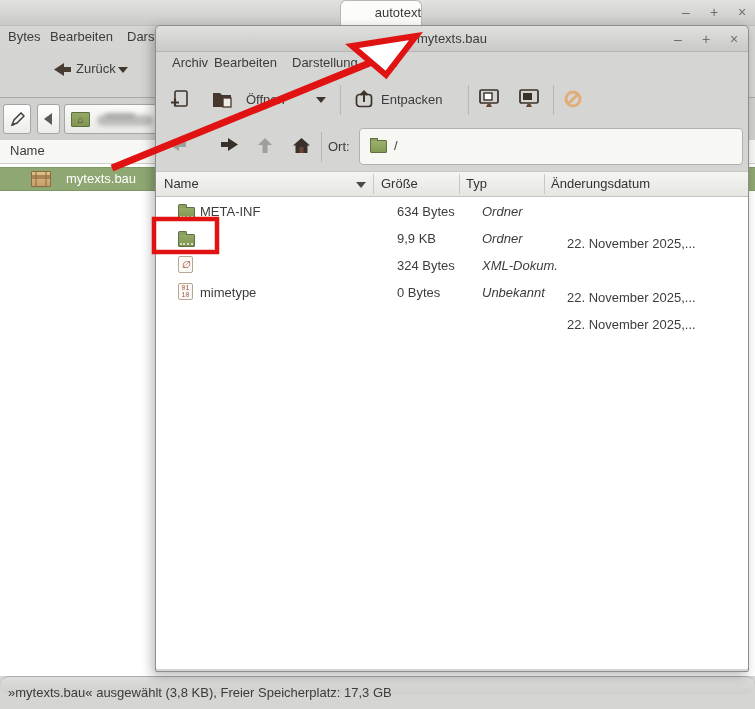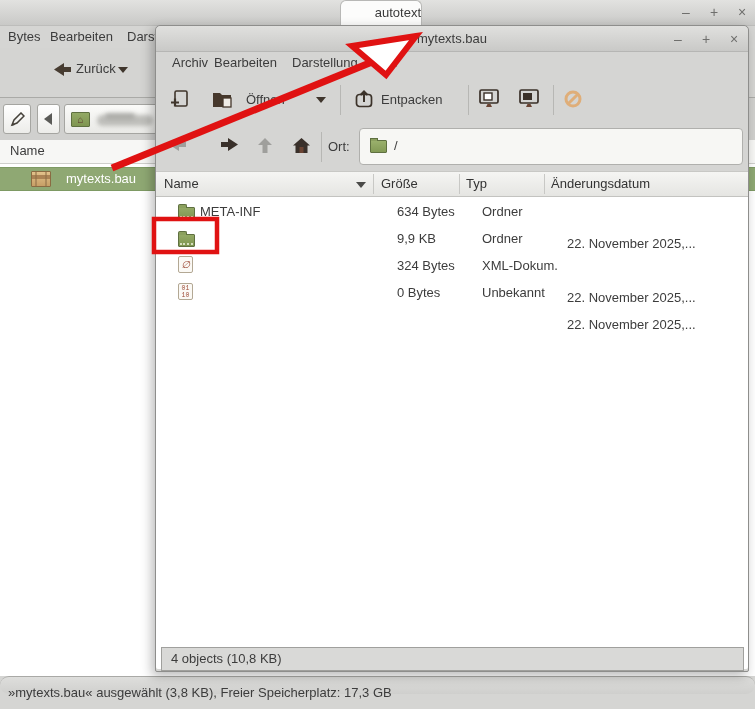--- a/index.html
+++ b/index.html
@@ -55,21 +55,21 @@
                    background:linear-gradient(#f5f5f3,#e5e5e2);
                    border-top:1px solid #c8c8c5; border-bottom:1px solid #c3c3c0; }
   .hdiv { position:absolute; top:2px; bottom:2px; width:1px; background:#c8c8c5; }
   .htext { position:absolute; top:4px; white-space:nowrap; color:#333; }
   .arc-list { position:absolute; left:0; top:171px; right:0; bottom:2px; background:#ffffff;
               border-radius:0 0 2px 2px; overflow:hidden; }
   .frow { position:absolute; left:16px; width:100%; height:27px; line-height:27px; }
   .cell { position:absolute; top:0; white-space:nowrap; overflow:hidden; }
   .c-name { left:28px; width:185px; }
   .c-size { left:225px; width:75px; }
-  .c-type { left:310px; width:75px; }
+  .c-type { left:310px; width:75px;font-style:italic; }
   .c-date { left:395px; width:190px;margin-top:32px; }
   .rowico { position:absolute; left:6px; top:5px; }
   .arc-statusbox { position:absolute; left:5px; top:621px; width:583px; height:24px;
                    background:#d9d9d7; border:1px solid #a0a09d; line-height:22px; padding-left:9px; }
 
   
   .caret-down { width:0; height:0; border-left:5px solid transparent; border-right:5px solid transparent;
                 border-top:6px solid #3f352c; display:inline-block; }
   .sort-caret { position:absolute; left:200px; top:10px; width:0; height:0;
                 border-left:5px solid transparent; border-right:5px solid transparent;
@@ -279,27 +279,25 @@
       </div>
       <span class="cell c-size">324 Bytes</span>
       <span class="cell c-type">XML-Dokum...</span>
       <span class="cell c-date">22. November 2025,...</span>
     </div>
     <div class="frow" style="top:82px;">
       <div class="rowico doc-ico" style="top:4px;">
         <div class="doc-bin">01</div>
         <div class="doc-bin" style="padding-top:0;">10</div>
       </div>
+      <span class="cell c-name">mimetype</span>
       <span class="cell c-size">0 Bytes</span>
       <span class="cell c-type">Unbekannt</span>
       <span class="cell c-date">22. November 2025,...</span>
     </div>
-  </div>
-  <div class="arc-statusbox">
-    <span>4 objects (10,8 KB)</span>
   </div>
 </div>
 
 <svg class="anno" width="755" height="709">
   <line x1="112" y1="168" x2="372" y2="62" stroke-width="7" stroke="#e01212"></line>
   <polygon points="416,36 352,46 386,75" fill="#ffffff" stroke-width="6" stroke-linejoin="miter" stroke="#e01212"></polygon>
   <rect x="154" y="219" width="63" height="33" fill="none" stroke-width="4.5" stroke="#e01212"></rect>
 </svg>
 
 </body></html>

